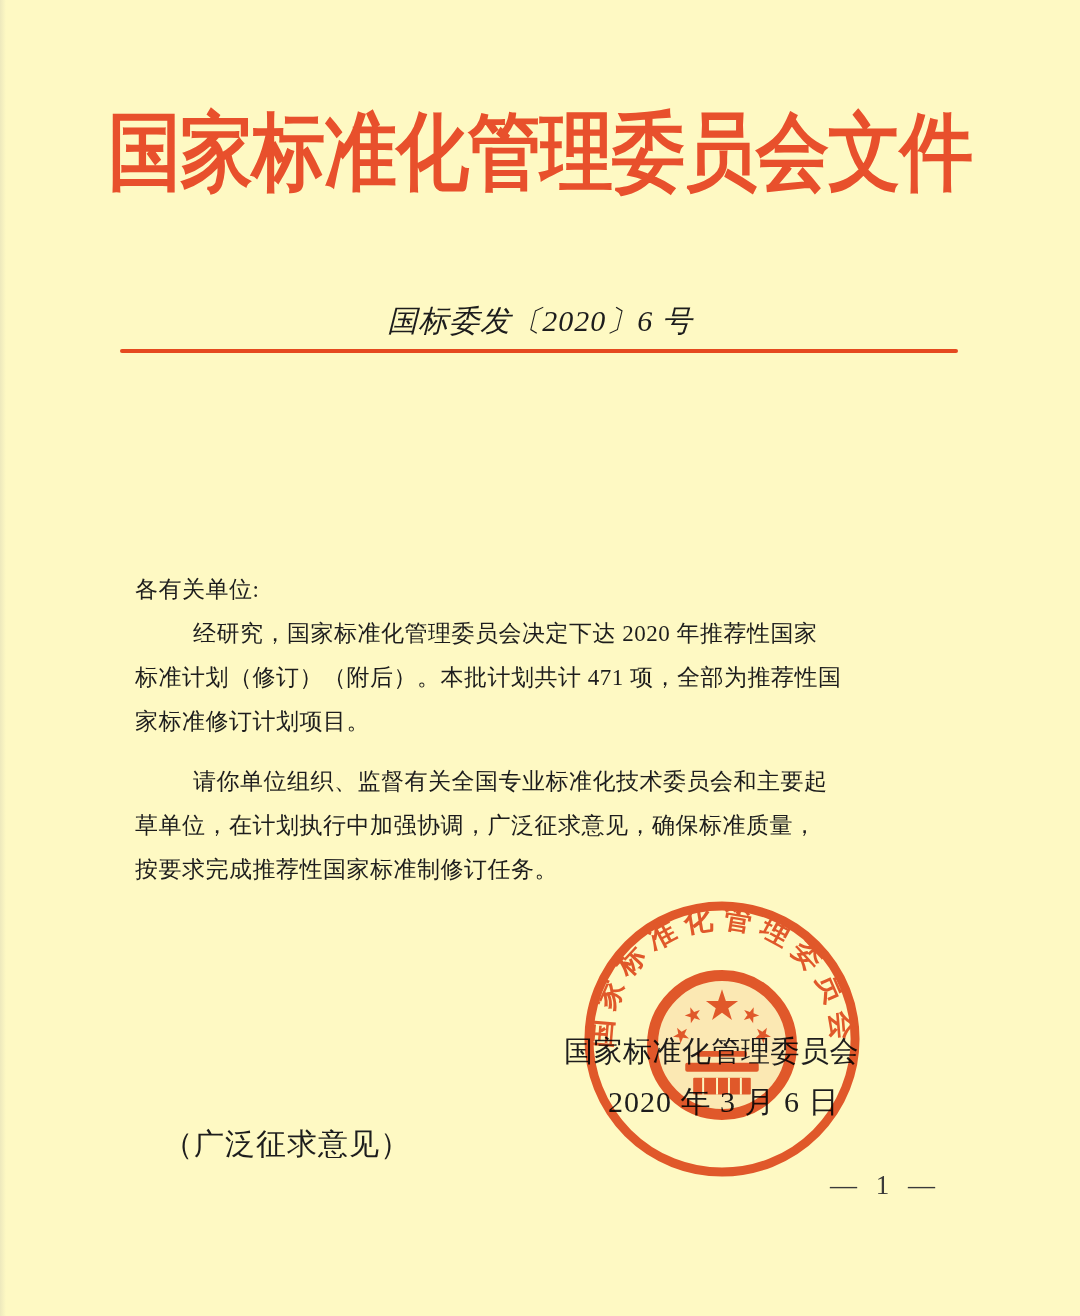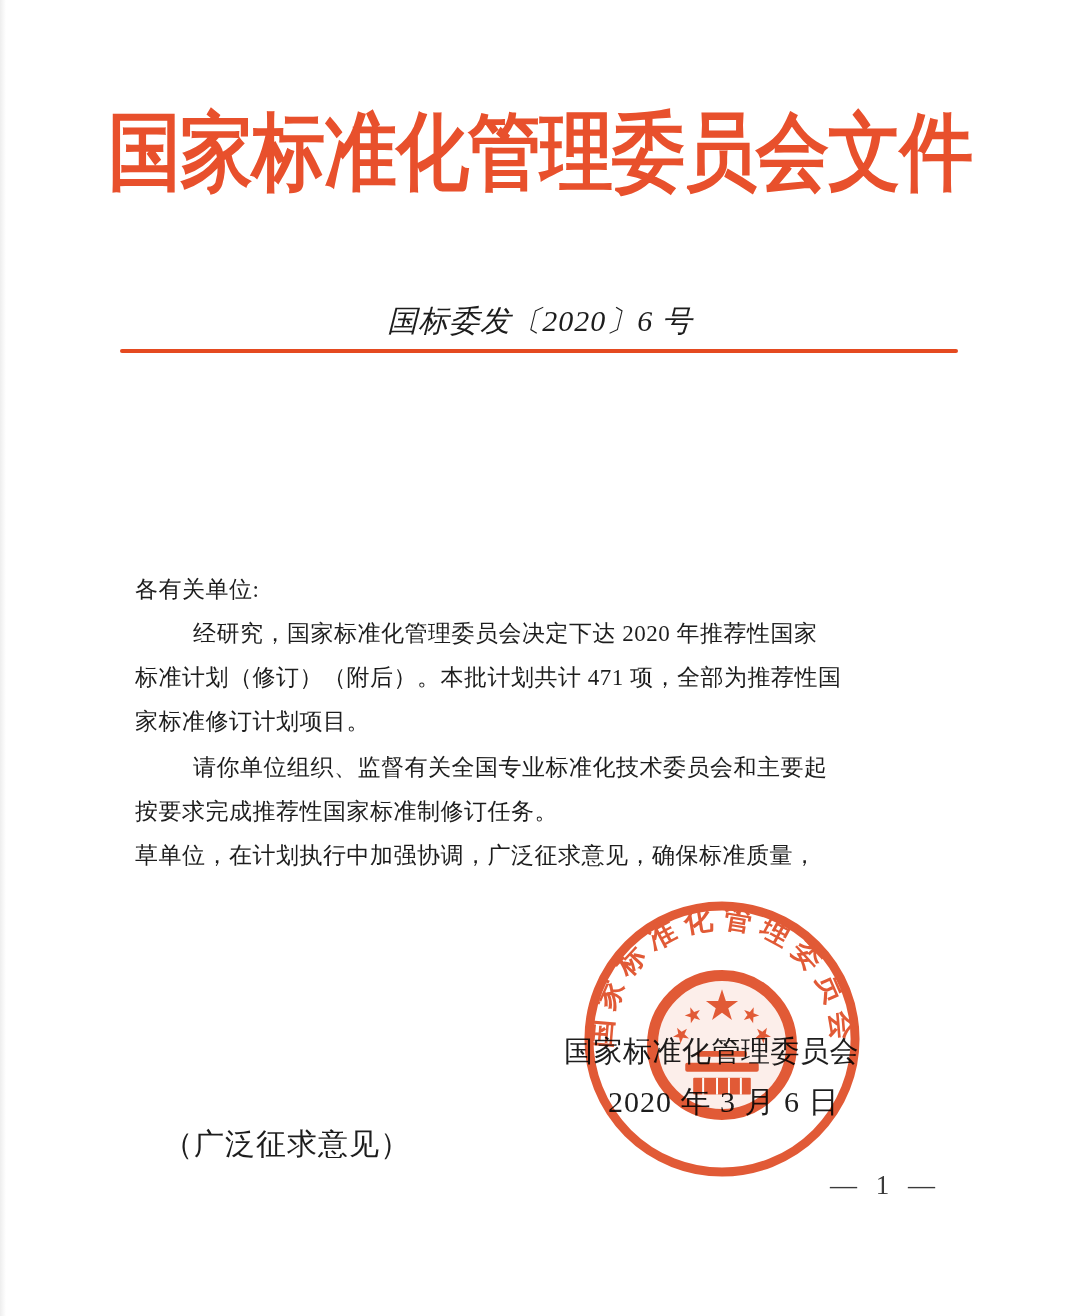--- a/index.html
+++ b/index.html
@@ -1,21 +1,21 @@
 <!DOCTYPE html>
 <html><head>
 <meta charset="utf-8">
 <style>
   html, body { margin: 0; padding: 0; background: #e9e9e9; }
   .page {
     position: relative;
     width: 1080px;
     height: 1316px;
     margin: 0 auto;
-    background: #ffffff;
+    background: #fef9c3;
     overflow: hidden;
     font-family: "Liberation Serif", "DejaVu Serif", serif;
     color: #1d1d1d;
   }
   
   .scan-edge {
     position: absolute; left: 0; top: 0; bottom: 0; width: 6px;
     background: linear-gradient(to right, rgba(160,160,160,0.18), rgba(255,255,255,0));
   }
   .letterhead {
@@ -50,21 +50,21 @@
     color: #111;
   }
   .body-text {
     position: absolute; top: 568px; left: 135px; width: 840px;
     font-size: 23px;
     line-height: 44px;
     letter-spacing: 0.5px;
   }
   .body-text .line { white-space: nowrap; }
   .body-text .indent { text-indent: 58px; }
-  .body-text .para-gap { margin-top: 2px; }
+  .body-text .para-gap { margin-top: 16px; }
   .signature-org {
     position: absolute; top: 1032px; left: 564px;
     font-size: 29px;
     letter-spacing: 0.5px;
     white-space: nowrap;
     z-index: 1;
   }
   .signature-date {
     position: absolute; top: 1082px; left: 608px;
     font-size: 30px;
@@ -105,22 +105,22 @@
 
   <div class="red-line"></div>
 
 
   <div class="body-text">
     <div class="line">各有关单位:</div>
     <div class="line indent">经研究，国家标准化管理委员会决定下达 2020 年推荐性国家</div>
     <div class="line">标准计划（修订）（附后）。本批计划共计 471 项，全部为推荐性国</div>
     <div class="line">家标准修订计划项目。</div>
     <div class="line indent para-gap">请你单位组织、监督有关全国专业标准化技术委员会和主要起</div>
+    <div class="line">草单位，在计划执行中加强协调，广泛征求意见，确保标准质量，</div>
     <div class="line">按要求完成推荐性国家标准制修订任务。</div>
-    <div class="line">草单位，在计划执行中加强协调，广泛征求意见，确保标准质量，</div>
   </div>
 
   <div class="signature-org">国家标准化管理委员会</div>
 
   <div class="signature-date">2020 年 3 月 6 日</div>
 
   <svg class="seal" viewBox="0 0 290 290" xmlns="http://www.w3.org/2000/svg">
     <defs>
       <path id="star" d="M0,-10 L2.29,-3.16 L9.51,-3.09 L3.71,1.21 L5.88,8.09 L0,3.9 L-5.88,8.09 L-3.71,1.21 L-9.51,-3.09 L-2.29,-3.16 Z"></path>
       <path id="sealArc" d="M 37,176 A 112,112 0 1 1 253,176" fill="none"></path>

